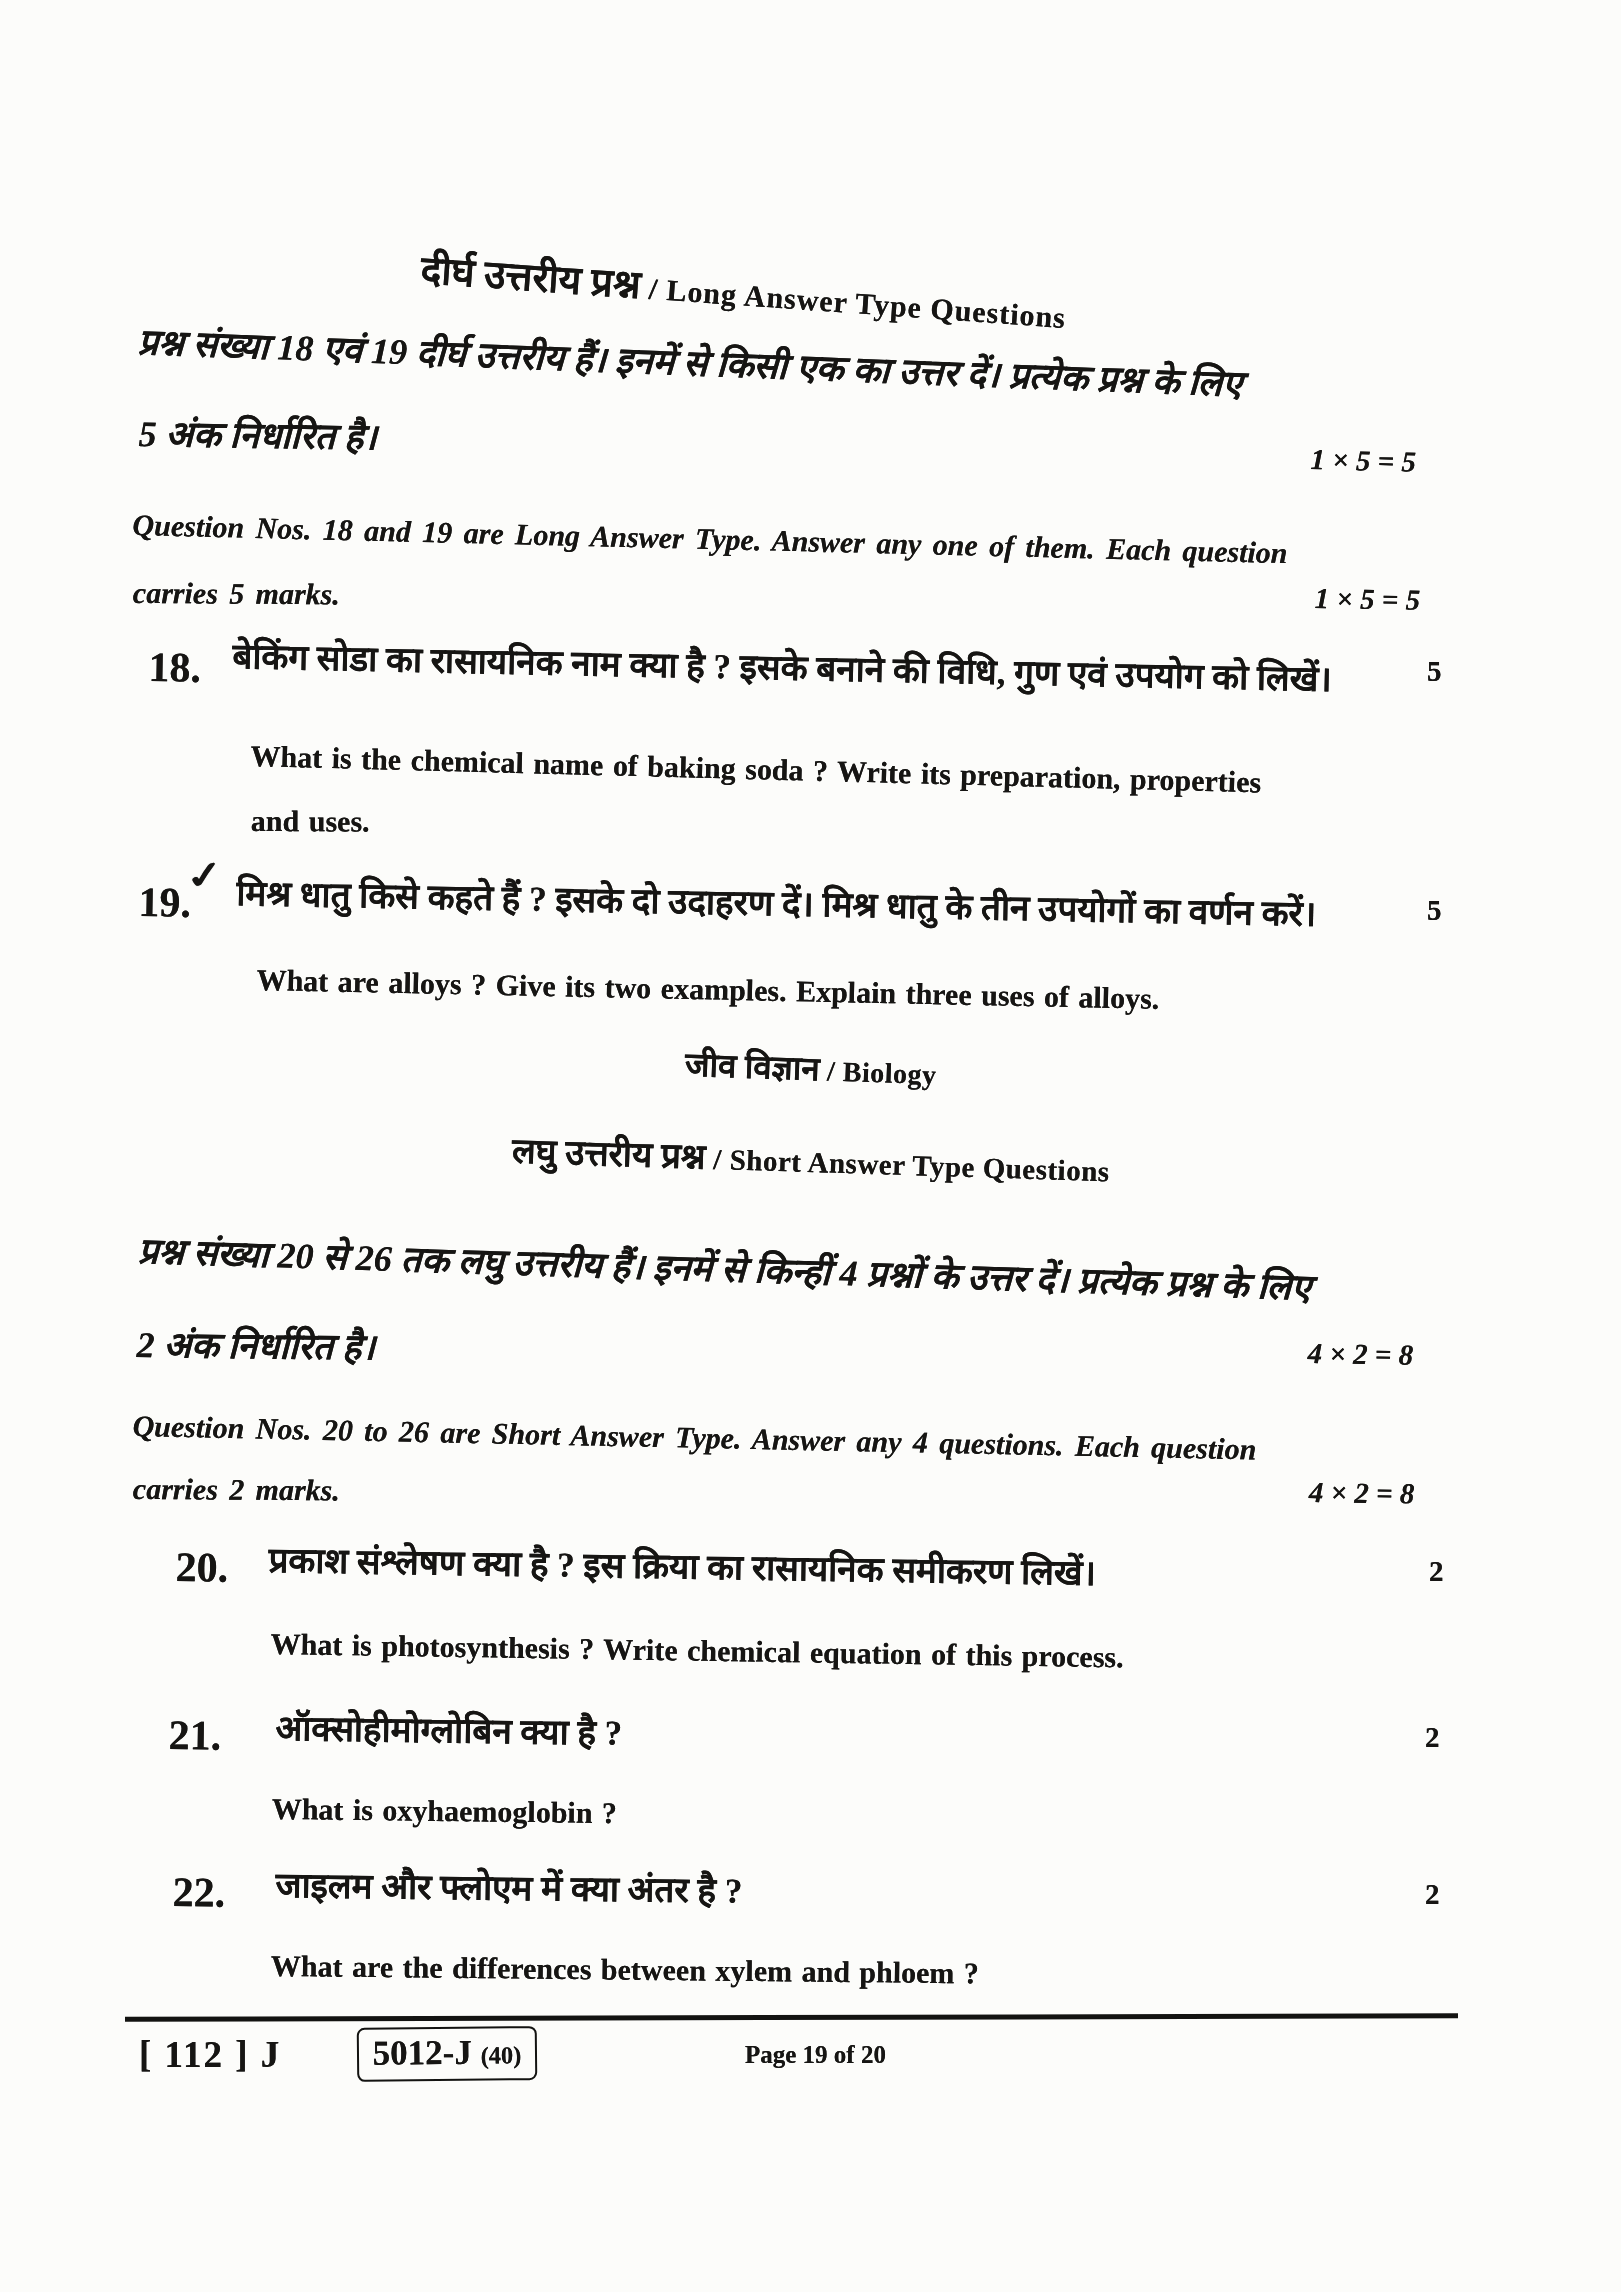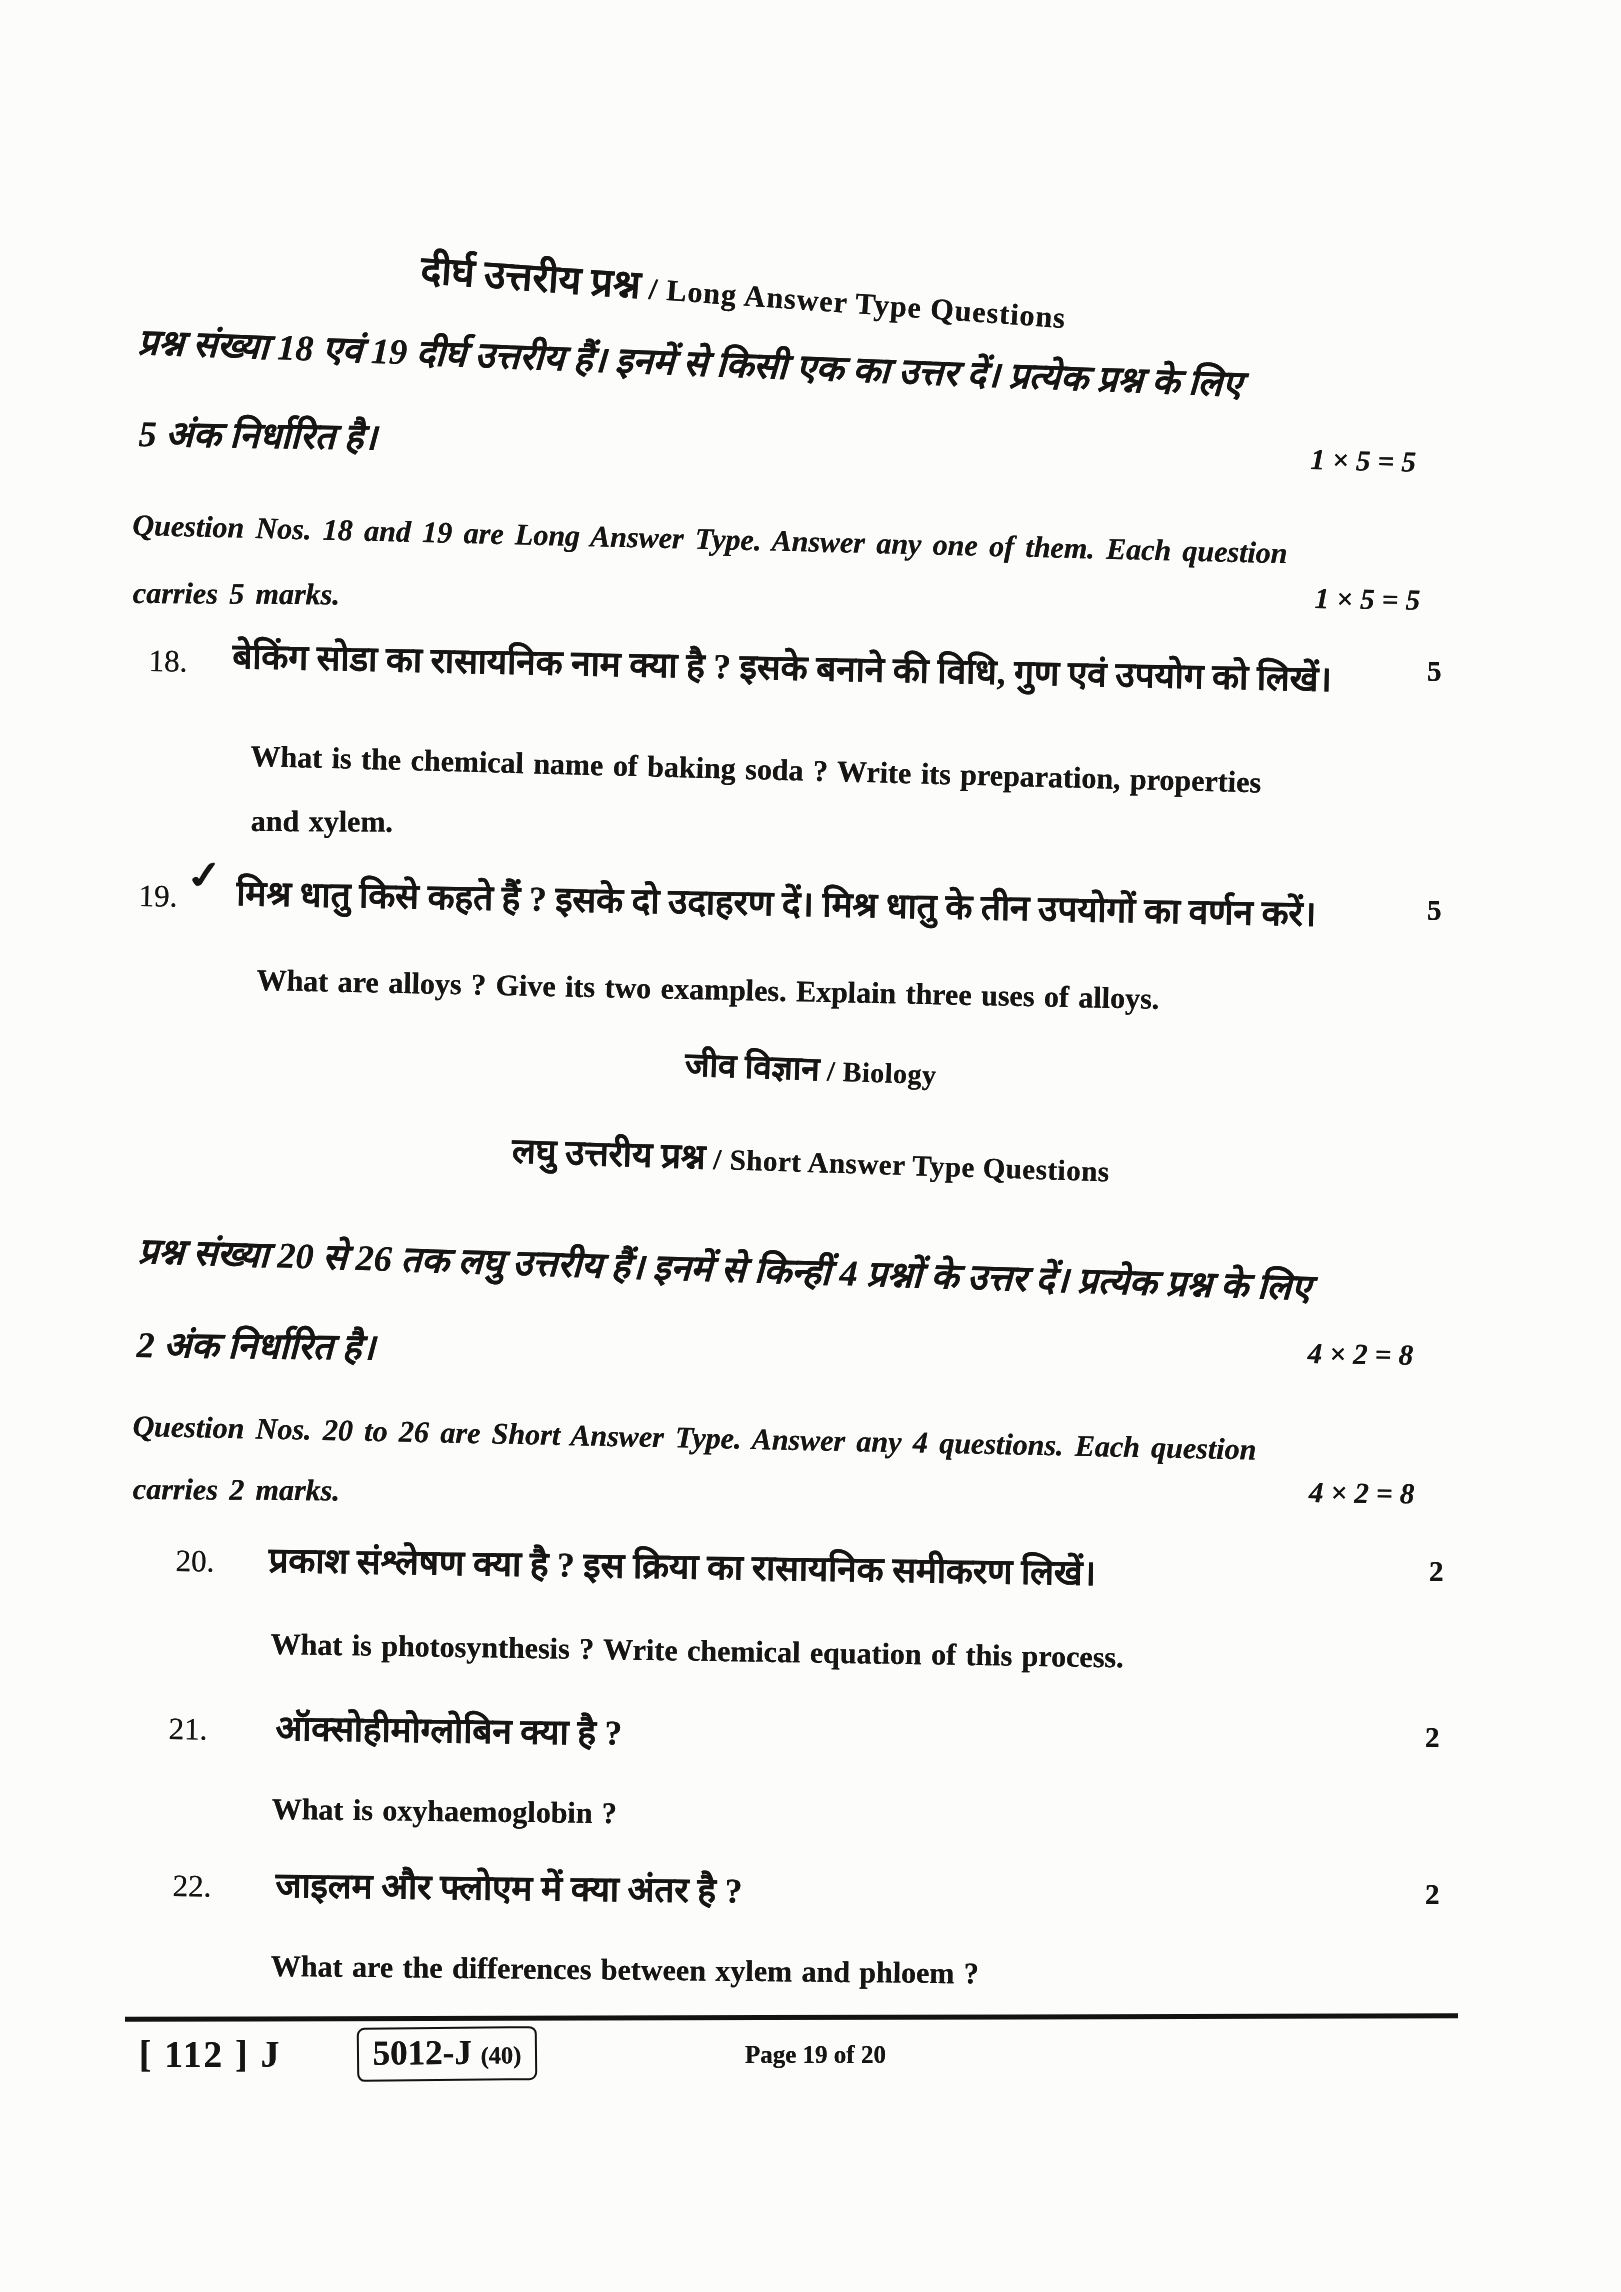--- a/index.html
+++ b/index.html
@@ -21,21 +21,21 @@
   .center-head{left:50%;transform:translateX(-50%) rotate(2deg);font-weight:bold;}
   .center-head .hi{font-size:33px;}
   .center-head .en{font-size:28px;letter-spacing:0.5px;}
   .center-head2 .hi{font-size:35px;}
   .center-head2 .en{font-size:29px;}
   
   .instr-hi{font-size:36px;font-weight:bold;font-style:italic;transform-origin:left top;}
   .instr-en{font-size:30px;font-weight:600;font-style:italic;word-spacing:3.9px;transform-origin:left top;}
   .marks-formula{font-size:29px;font-weight:bold;font-style:italic;transform-origin:left top;}
   
-  .qnum{font-size:31px;font-weight:normal;transform-origin:left top;}
+  .qnum{font-size:42px;font-weight:bold;transform-origin:left top;}
   .qhi{font-size:35px;font-weight:bold;transform-origin:left top;}
   .qen{font-size:30px;font-weight:600;transform-origin:left top;word-spacing:2px;}
   .qmarks{font-size:29px;font-weight:bold;transform-origin:left top;}
   .tick{font-size:35px;font-weight:bold;transform:rotate(-10deg) scaleX(1.3);display:inline-block;}
   
   .footer-rule{position:absolute;left:125px;top:2015px;width:1333px;height:4.9px;background:#131311;transform:rotate(-0.15deg);}
   .footer-set{font-size:37px;font-weight:bold;letter-spacing:2px;text-align:right;}
   .footer-box{
     position:absolute;left:357px;top:2027px;
     border:2.9px solid #131311;border-radius:7.8px;
@@ -60,21 +60,21 @@
   <div class="blk ink marks-formula" style="left:1311px;top:443px;transform:rotate(1.5deg);">1 × 5 = 5</div>
 
   <div class="blk ink instr-en" style="left:133px;top:508px;transform:rotate(1.4deg);">Question Nos. 18 and 19 are Long Answer Type. Answer any one of them. Each question</div>
   <div class="blk ink instr-en" style="left:133px;top:576px;transform:rotate(0.4deg);">carries 5 marks.</div>
   <div class="blk ink marks-formula" style="left:1315px;top:582px;transform:rotate(1deg);">1 × 5 = 5</div>
 
   <div class="blk ink qnum" style="left:149px;top:643px;transform:rotate(1deg);">18.</div>
   <div class="blk ink qhi" style="left:233px;top:631px;transform:rotate(1.2deg);">बेकिंग सोडा का रासायनिक नाम क्या है ? इसके बनाने की विधि, गुण एवं उपयोग को लिखें।</div>
   <div class="blk ink qmarks" style="left:1427px;top:655px;">5</div>
   <div class="blk ink qen" style="left:251px;top:739px;transform:rotate(1.5deg);">What is the chemical name of baking soda ? Write its preparation, properties</div>
-  <div class="blk ink qen" style="left:251px;top:804px;transform:rotate(0.3deg);">and xylem.</div>
+  <div class="blk ink qen" style="left:251px;top:804px;transform:rotate(0.3deg);">and uses.</div>
 
   <div class="blk ink qnum" style="left:139px;top:878px;transform:rotate(1deg);">19.</div>
   <div class="blk ink" style="left:190px;top:855px;">
     <span class="tick">✓</span>
   </div>
   <div class="blk ink qhi" style="left:237px;top:868px;transform:rotate(1.1deg);">मिश्र धातु किसे कहते हैं ? इसके दो उदाहरण दें। मिश्र धातु के तीन उपयोगों का वर्णन करें।</div>
   <div class="blk ink qmarks" style="left:1427px;top:894px;">5</div>
   <div class="blk ink qen" style="left:257px;top:963px;transform:rotate(1.2deg);">What are alloys ? Give its two examples. Explain three uses of alloys.</div>
 
   <div class="blk ink center-head" style="top:1045px;">

